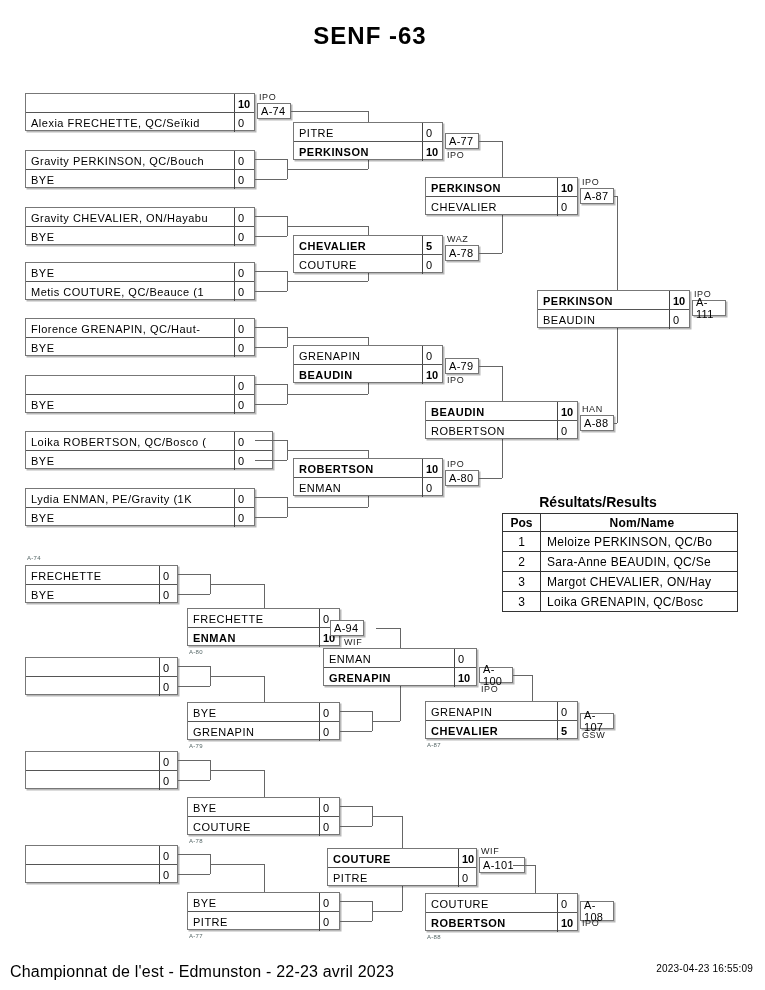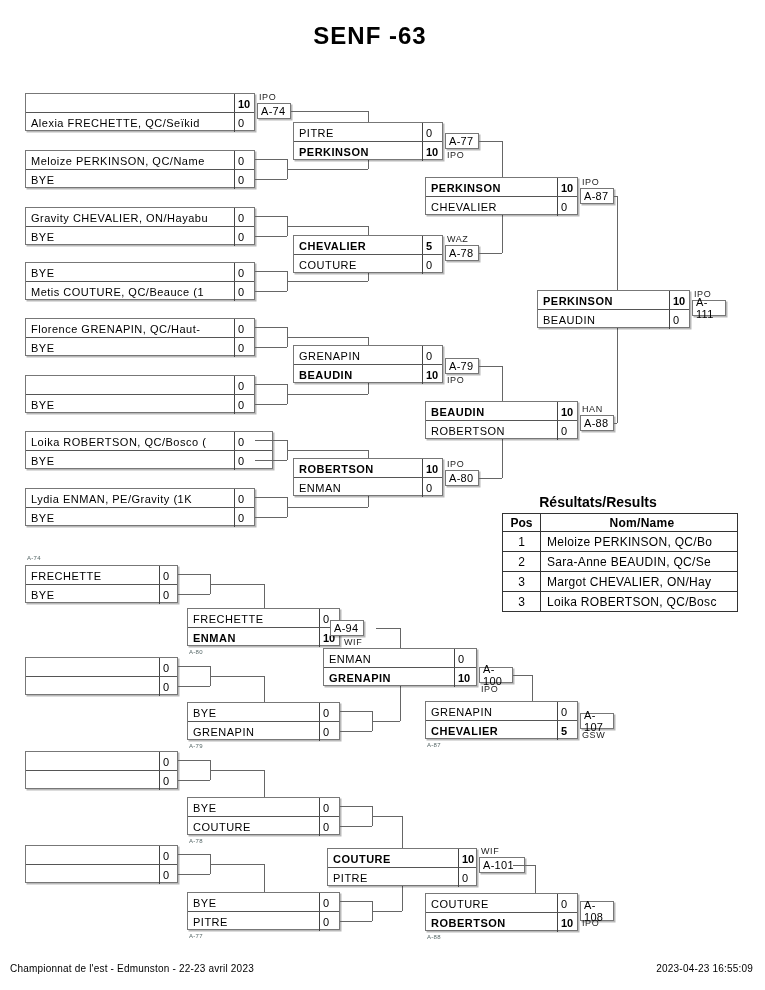--- a/index.html
+++ b/index.html
@@ -44,41 +44,41 @@
     position:absolute; left:502px; top:513px; width:236px;
     border-collapse:collapse; table-layout:fixed;
     font-size:12px;
   }
   #results-table th, #results-table td { border:1px solid #333; overflow:hidden; white-space:nowrap; }
   #results-table th { height:18px; font-weight:bold; text-align:center; }
   #results-table td { height:20px; }
   .pos-col { width:38px; text-align:center; }
   .name-col { text-align:left; padding-left:6px; letter-spacing:0.3px; }
   
-  #footer-left  { position:absolute; left:10px;  top:963px; font-size:10px; letter-spacing:0.2px; }
+  #footer-left  { position:absolute; left:10px;  top:963px; font-size:16px; letter-spacing:0.2px; }
   #footer-right { position:absolute; right:12px; top:963px; font-size:10px; letter-spacing:0.2px; }
 </style>
 </head>
 <body>
 
 <div id="page-title">SENF -63</div>
 
 <div id="bracket-layer">
     <div class="match-box" style="left: 25px; top: 93px; width: 230px; height: 38px;">
       <div class="score-cell" style="left: 208px; top: 0px; width: 22px; height: 19px; font-weight: bold;">10</div>
       <div class="name-cell" style="top: 19px; width: 208px; height: 19px;">Alexia FRECHETTE, QC/Seïkid</div>
       <div class="score-cell" style="left: 208px; top: 19px; width: 22px; height: 19px;">0</div>
       <div class="row-divider" style="top: 18px;"></div>
     </div>
     <div class="match-tag" style="left: 257px; top: 103px; width: 34px; height: 16px;">A-74</div>
     <div class="win-code" style="left: 259px; top: 92px;">IPO</div>
     <div class="cline" style="left: 291px; top: 111px; width: 77px; height: 1px; background: rgb(102, 102, 102);"></div>
     <div class="cline" style="left: 368px; top: 111px; width: 1px; height: 11px; background: rgb(102, 102, 102);"></div>
     <div class="match-box" style="left: 25px; top: 150px; width: 230px; height: 38px;">
-      <div class="name-cell" style="top: 0px; width: 208px; height: 19px;">Meloize PERKINSON, QC/Name</div>
+      <div class="name-cell" style="top: 0px; width: 208px; height: 19px;">Gravity PERKINSON, QC/Bouch</div>
       <div class="score-cell" style="left: 208px; top: 0px; width: 22px; height: 19px;">0</div>
       <div class="name-cell" style="top: 19px; width: 208px; height: 19px;">BYE</div>
       <div class="score-cell" style="left: 208px; top: 19px; width: 22px; height: 19px;">0</div>
       <div class="row-divider" style="top: 18px;"></div>
     </div>
     <div class="cline" style="left: 255px; top: 159px; width: 32px; height: 1px; background: rgb(102, 102, 102);"></div>
     <div class="cline" style="left: 255px; top: 179px; width: 32px; height: 1px; background: rgb(102, 102, 102);"></div>
     <div class="cline" style="left: 287px; top: 159px; width: 1px; height: 20px; background: rgb(102, 102, 102);"></div>
     <div class="cline" style="left: 287px; top: 169px; width: 81px; height: 1px; background: rgb(102, 102, 102);"></div>
     <div class="cline" style="left: 368px; top: 160px; width: 1px; height: 9px; background: rgb(102, 102, 102);"></div>
@@ -388,19 +388,19 @@
       <tr>
         <td class="pos-col">2</td>
         <td class="name-col">Sara-Anne BEAUDIN, QC/Se</td>
       </tr>
       <tr>
         <td class="pos-col">3</td>
         <td class="name-col">Margot CHEVALIER, ON/Hay</td>
       </tr>
       <tr>
         <td class="pos-col">3</td>
-        <td class="name-col">Loika ROBERTSON, QC/Bosc</td>
+        <td class="name-col">Loika GRENAPIN, QC/Bosc</td>
       </tr>
     </tbody>
 </table>
 
 <div id="footer-left">Championnat de l'est - Edmunston - 22-23 avril 2023</div>
 <div id="footer-right">2023-04-23 16:55:09</div>
 
 </body></html>

